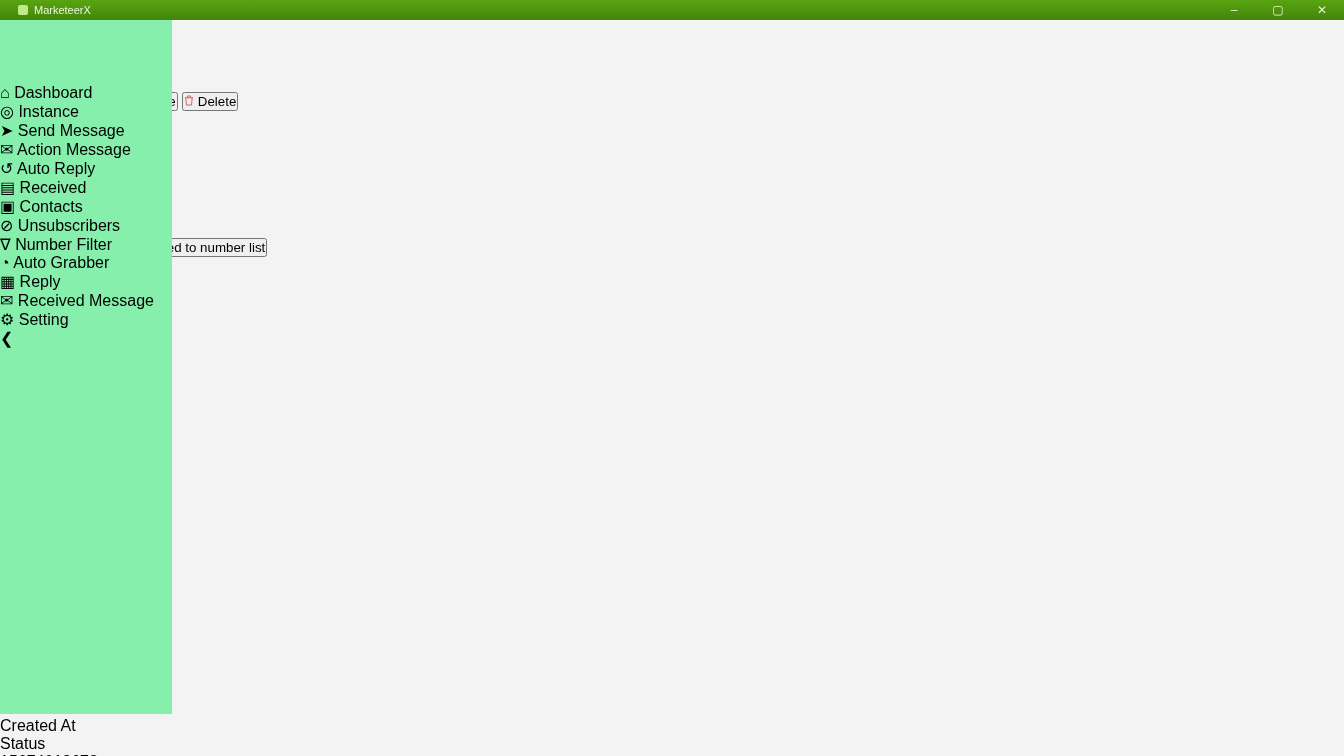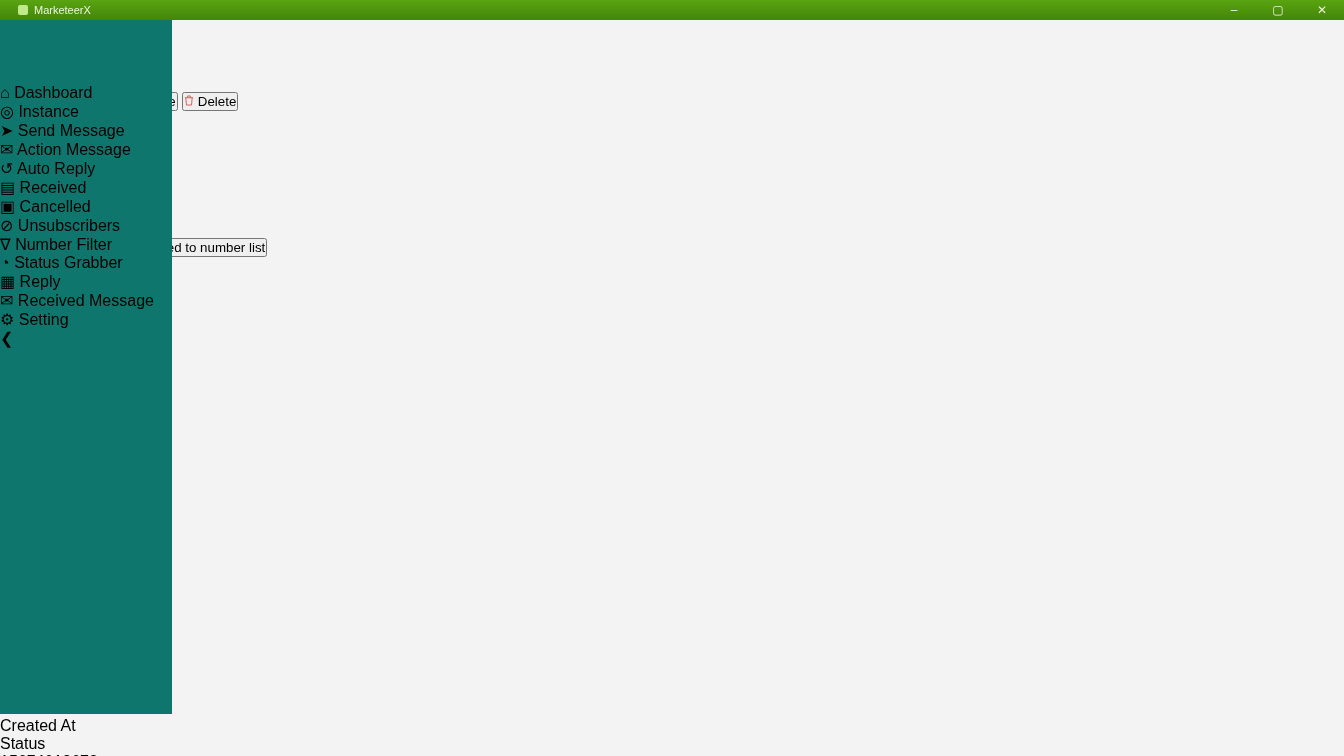--- a/index.html
+++ b/index.html
@@ -8,21 +8,21 @@
 
   
   .titlebar { position:absolute; left:0; top:0; width:1344px; height:20px;
     background:linear-gradient(180deg,#59a411,#44850a); display:flex; align-items:center;
     color:#eaf7dc; font-size:11px; z-index:60; }
   .titlebar .appicon { width:10px; height:10px; margin:0 6px 0 18px; background:#bfe98a; border-radius:2px; }
   .win-controls { margin-left:auto; display:flex; }
   .win-controls span { width:44px; text-align:center; font-size:12px; color:#e8f5d8; cursor:default; }
 
   
-  .sidebar { position:absolute; left:0; top:20px; width:172px; height:694px; background:#0f766e; z-index:5; }
+  .sidebar { position:absolute; left:0; top:20px; width:172px; height:694px; background:#86efac; z-index:5; }
   .logo { width:64px; height:64px; border:1px solid #b append;" ; }
   .logo { width:64px; height:64px; border:1px solid #8a7a43; border-radius:50%; margin:16px 0 20px 20px;
     background:#081220; position:relative; }
   .logo .flame { position:absolute; left:22px; top:12px; width:18px; height:26px; border-radius:50% 50% 50% 50%/60% 60% 40% 40%;
     background:linear-gradient(200deg,#27b3a7,#1f8f7a 45%,#caa84e); transform:rotate(8deg); }
   .logo .l1,.logo .l2 { position:absolute; left:18px; height:2px; background:#6b6452; opacity:.7; }
   .logo .l1 { top:44px; width:28px; } .logo .l2 { top:49px; width:20px; left:22px; }
   .menu { list-style:none; }
   .menu li { display:flex; align-items:center; height:38px; padding-left:30px; color:#7e93a9; font-size:13px;
     cursor:pointer; white-space:nowrap; }
@@ -187,33 +187,33 @@
       <li>
     <span class="mi">↺</span>
     <span class="ml">Auto Reply</span>
   </li>
       <li>
     <span class="mi">▤</span>
     <span class="ml">Received</span>
   </li>
       <li>
     <span class="mi">▣</span>
-    <span class="ml">Cancelled</span>
+    <span class="ml">Contacts</span>
   </li>
       <li>
     <span class="mi">⊘</span>
     <span class="ml">Unsubscribers</span>
   </li>
       <li>
     <span class="mi">∇</span>
     <span class="ml">Number Filter</span>
   </li>
       <li>
     <span class="mi">◔</span>
-    <span class="ml">Status Grabber</span>
+    <span class="ml">Auto Grabber</span>
   </li>
       <li class="selected">
     <span class="mi">▦</span>
     <span class="ml">Reply</span>
   </li>
       <li>
     <span class="mi">✉</span>
     <span class="ml">Received Message</span>
   </li>
       <li>

